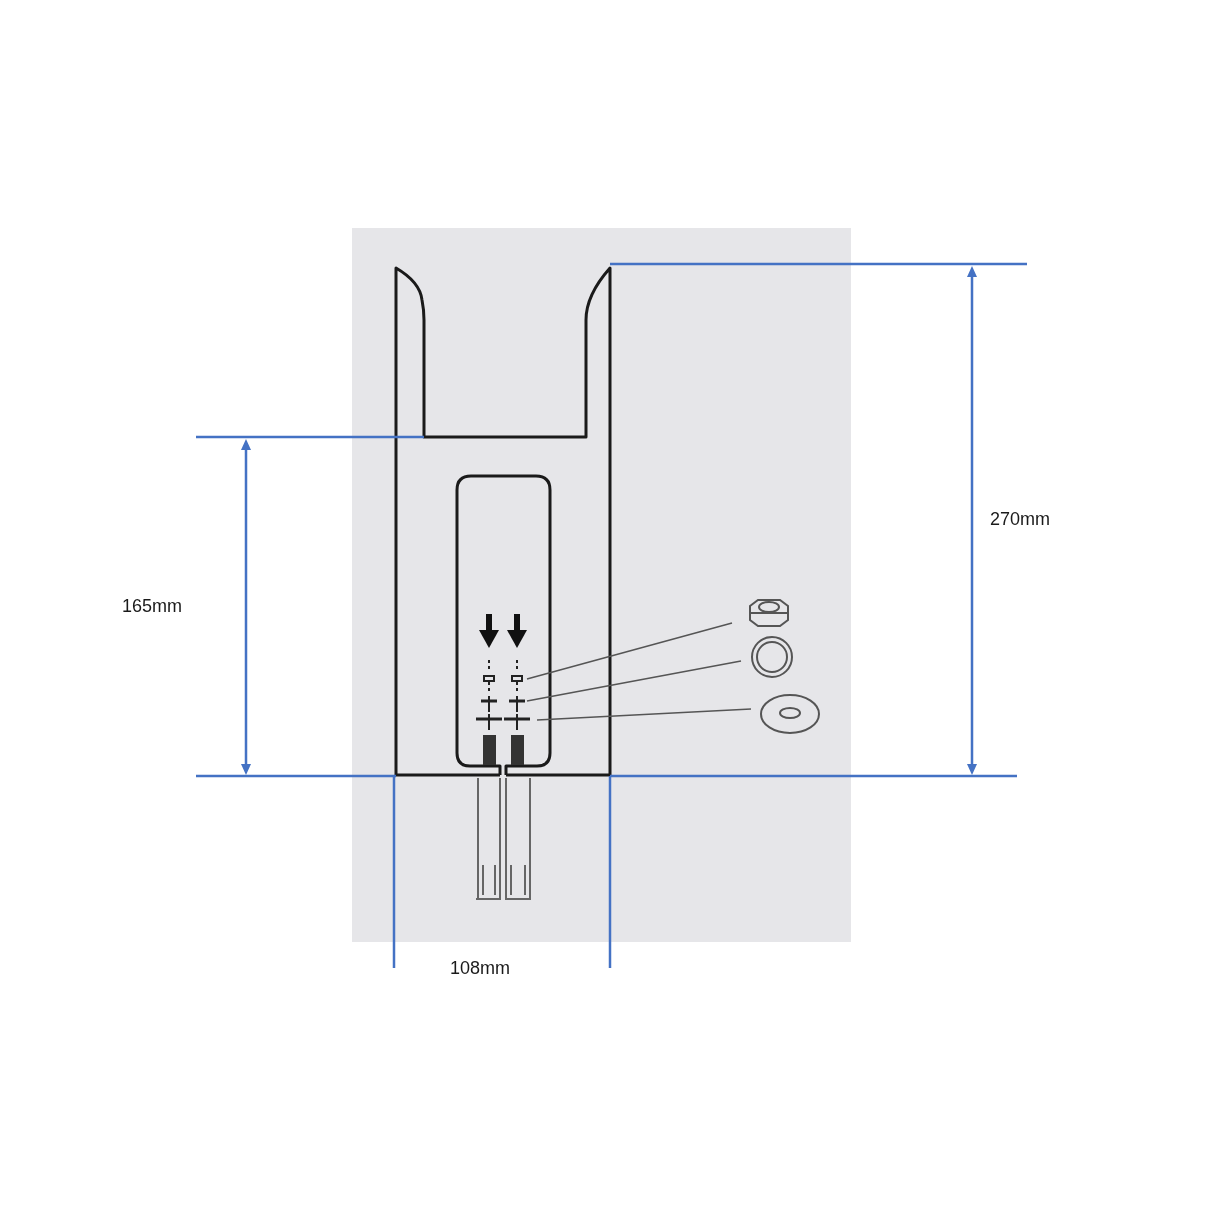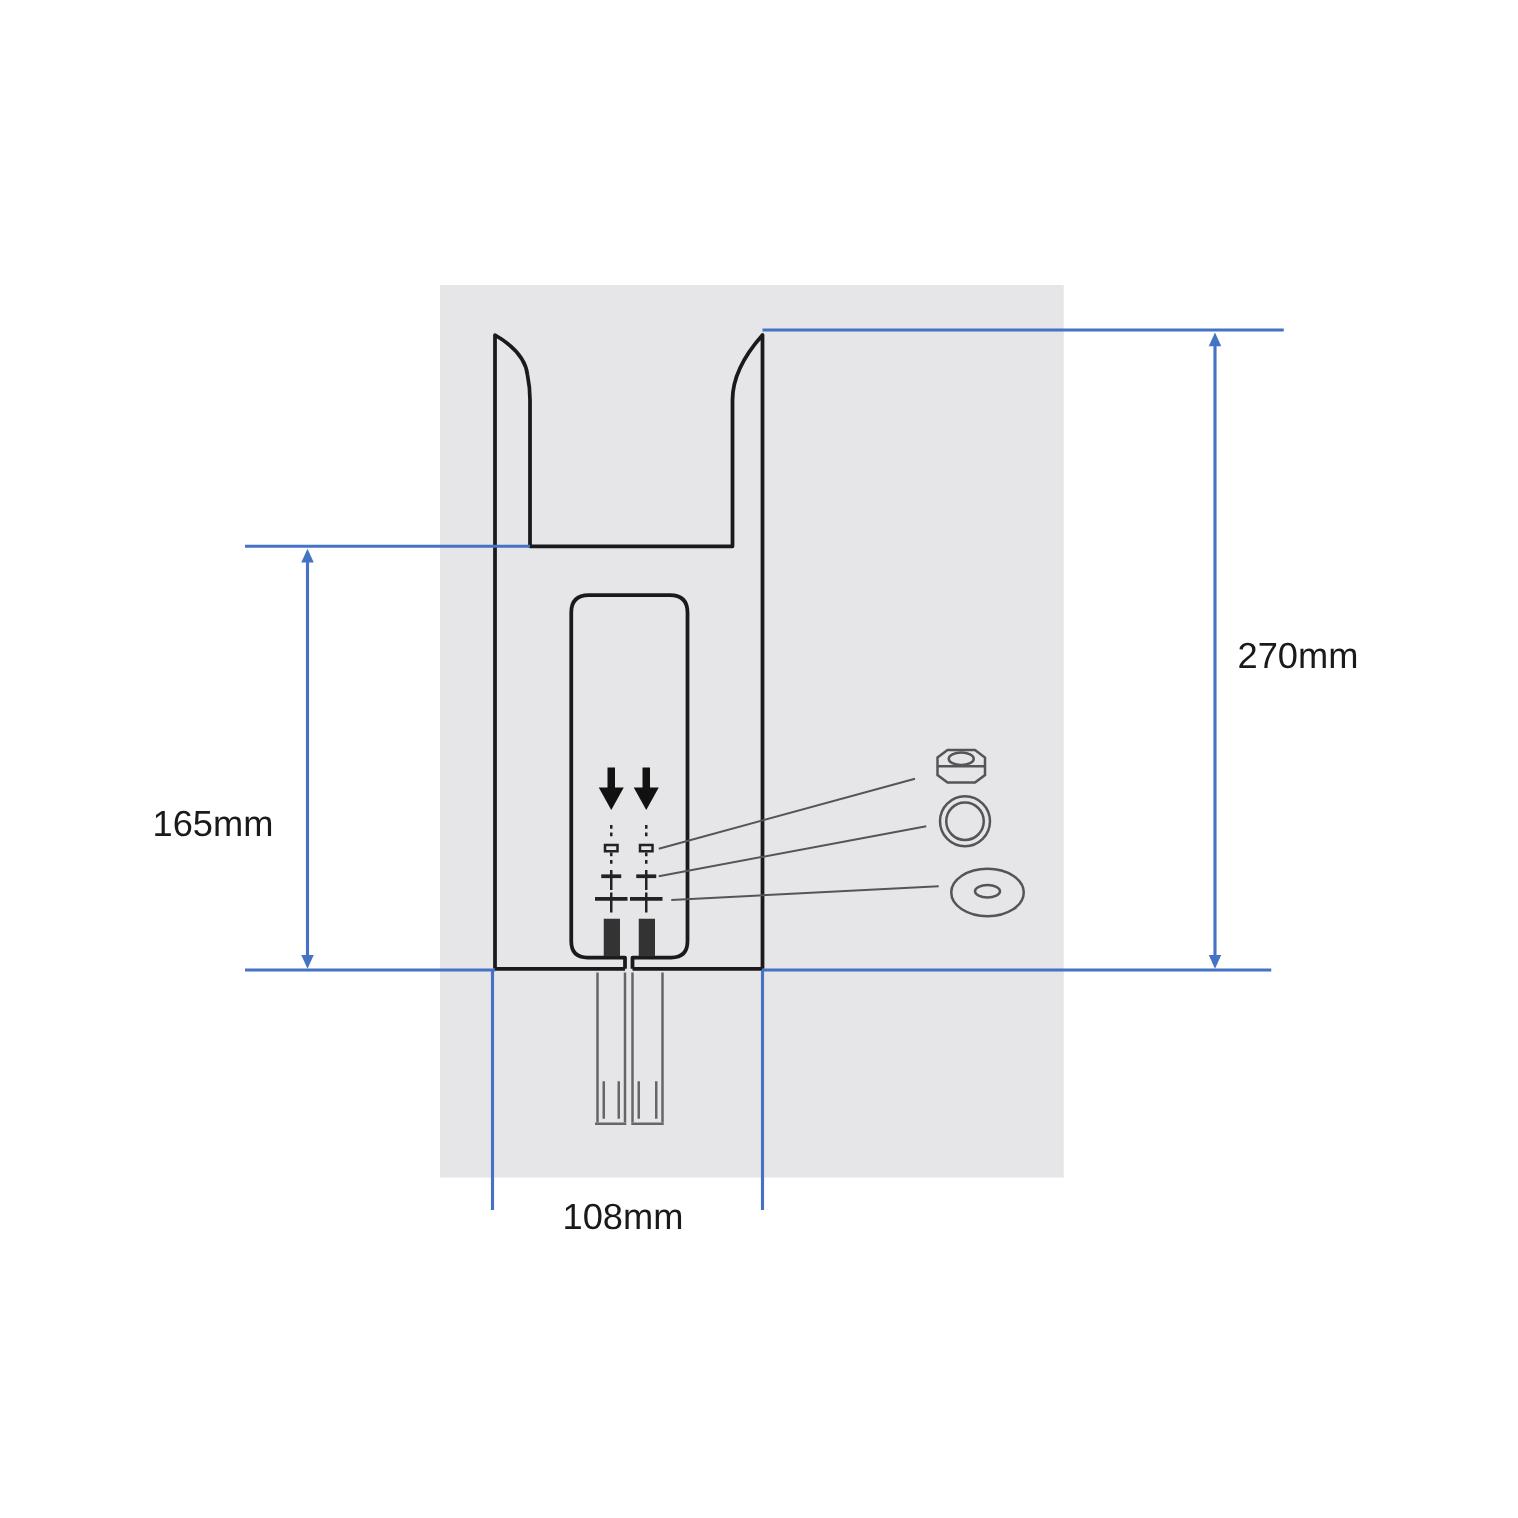--- a/index.html
+++ b/index.html
@@ -1,18 +1,18 @@
 <!DOCTYPE html>
 <html><head>
 <meta charset="utf-8">
 <style>
   html,body{margin:0;padding:0;background:#ffffff;}
   body{width:1214px;height:1214px;position:relative;overflow:hidden;font-family:"Liberation Sans",sans-serif;}
   svg{position:absolute;left:0;top:0;}
-  .label{position:absolute;font-size:29px;color:#1a1a1a;font-family:"Liberation Sans",sans-serif;}
+  .label{position:absolute;font-size:18px;color:#1a1a1a;font-family:"Liberation Sans",sans-serif;}
 </style>
 </head>
 <body>
 
 <svg width="1214" height="1214" viewBox="0 0 1214 1214">
 
   <rect x="352" y="228" width="499" height="714" fill="#e6e6e9"></rect>
 
   <g fill="none" stroke="#1a1a1a" stroke-width="3" stroke-linejoin="round">
     <path d="M396,775 L396,268 Q420,282 422,300 Q424,310 424,320 L424,437 L586,437 L586,320 Q586,295 610,268 L610,775"></path>
@@ -95,14 +95,14 @@
     <polygon points="972,775 967,764 977,764" stroke="none"></polygon>
     <line x1="246" y1="445" x2="246" y2="770"></line>
     <polygon points="246,439 241,450 251,450" stroke="none"></polygon>
     <polygon points="246,775 241,764 251,764" stroke="none"></polygon>
     <line x1="394" y1="776" x2="394" y2="968"></line>
     <line x1="610" y1="776" x2="610" y2="968"></line>
   </g>
 </svg>
 
 <div class="label" style="left:990px;top:509px;">270mm</div>
-<div class="label" style="left:122px;top:596px;margin-top:48px;">165mm</div>
+<div class="label" style="left:122px;top:596px;">165mm</div>
 <div class="label" style="left:450px;top:958px;">108mm</div>
 
 </body></html>

